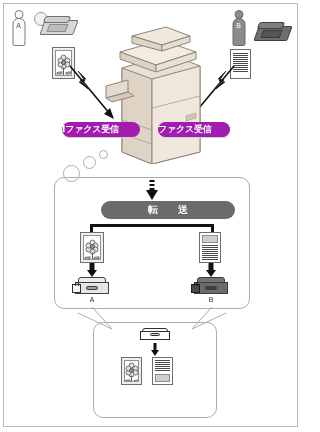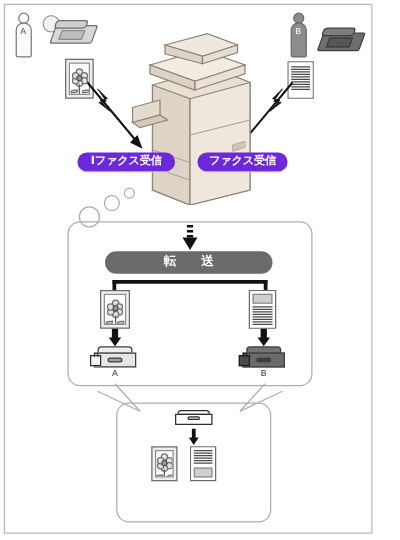--- a/index.html
+++ b/index.html
@@ -41,21 +41,21 @@
   .flower .petals{position:relative;width:13px;height:13px;}
   .flower .petals i{position:absolute;width:6px;height:6px;border-radius:50%;background:#e2e2e2;border:1px solid #6e6e6e;box-sizing:border-box;}
   .flower .core{position:absolute;left:50%;top:50%;transform:translate(-50%,-50%);width:5px;height:5px;border-radius:50%;background:#9a9a9a;border:1px solid #555;box-sizing:border-box;z-index:2;}
   .flower .stem{position:absolute;left:50%;top:12px;transform:translateX(-50%);width:1px;height:9px;background:#5d5d5d;}
   .flower .leaf{position:absolute;top:16px;width:6px;height:3px;background:#cfcfcf;border:1px solid #6e6e6e;box-sizing:border-box;border-radius:60% 0 60% 0;}
   .lines{position:absolute;left:2px;right:2px;top:2px;}
   .lines i{display:block;height:1px;background:#4a4a4a;margin-bottom:1px;}
   .shadebox{position:absolute;left:2px;right:2px;height:8px;background:#cfcfcf;border:1px solid #8c8c8c;box-sizing:border-box;}
 
   
-  .pill{position:absolute;background:#6d28d9;color:#fff;border-radius:9px;font-size:9px;line-height:15px;height:15px;text-align:center;white-space:nowrap;
+  .pill{position:absolute;background:#a21caf;color:#fff;border-radius:9px;font-size:9px;line-height:15px;height:15px;white-space:nowrap;
       font-family:"DejaVu Sans","Liberation Sans",sans-serif;font-weight:bold;letter-spacing:-0.2px;box-shadow:0 1px 0 #cfcfcf;}
   .banner{position:absolute;background:#6b6b6b;color:#fff;border-radius:11px;height:18px;line-height:18px;text-align:center;font-size:10px;font-weight:bold;
       letter-spacing:5px;text-indent:5px;font-family:"DejaVu Sans","Liberation Sans",sans-serif;}
 
   
   .mbox{position:absolute;}
   .mbox .lid{position:absolute;left:3px;top:0;width:28px;height:6px;background:#ededed;border:1px solid #3e3e3e;box-sizing:border-box;border-radius:3px 3px 0 0;}
   .mbox .bd{position:absolute;left:0;top:5px;width:34px;height:12px;background:#e6e6e6;border:1px solid #3e3e3e;box-sizing:border-box;}
   .mbox .slot{position:absolute;left:11px;top:9px;width:12px;height:4px;background:#9e9e9e;border:1px solid #3e3e3e;box-sizing:border-box;border-radius:2px;}
   .mbox.dark .lid{background:#737373;}
@@ -194,21 +194,21 @@
   <div class="bub" style="left:83px;top:156px;width:13px;height:13px;"></div>
   <div class="bub" style="left:99px;top:150px;width:9px;height:9px;"></div>
 
   <div class="panel" style="left:54px;top:177px;width:196px;height:132px;"></div>
 
   <svg class="abs" style="left:144px;top:180px;width:16px;height:26px;">
     <line x1="8" y1="0" x2="8" y2="10" stroke="#111" stroke-width="5" stroke-dasharray="2 2"></line>
     <polygon points="2,10 14,10 8,20" fill="#111"></polygon>
   </svg>
 
-  <div class="banner" style="left:84px;top:201px;width:134px;text-align:center;">転　送</div>
+  <div class="banner" style="left:101px;top:201px;width:134px;text-align:center;">転　送</div>
 
   <div class="hbar" style="left:90px;top:224px;width:124px;height:3px;"></div>
   <div class="hbar" style="left:90px;top:224px;width:3px;height:10px;"></div>
   <div class="hbar" style="left:211px;top:224px;width:3px;height:10px;"></div>
 
   <div class="doc framed abs" style="left:80px;top:232px;width:24px;height:31px;">
     <div class="inner">
       <div class="flower">
         <div class="petals">
           <i style="left:3.5px;top:-1px;"></i>

